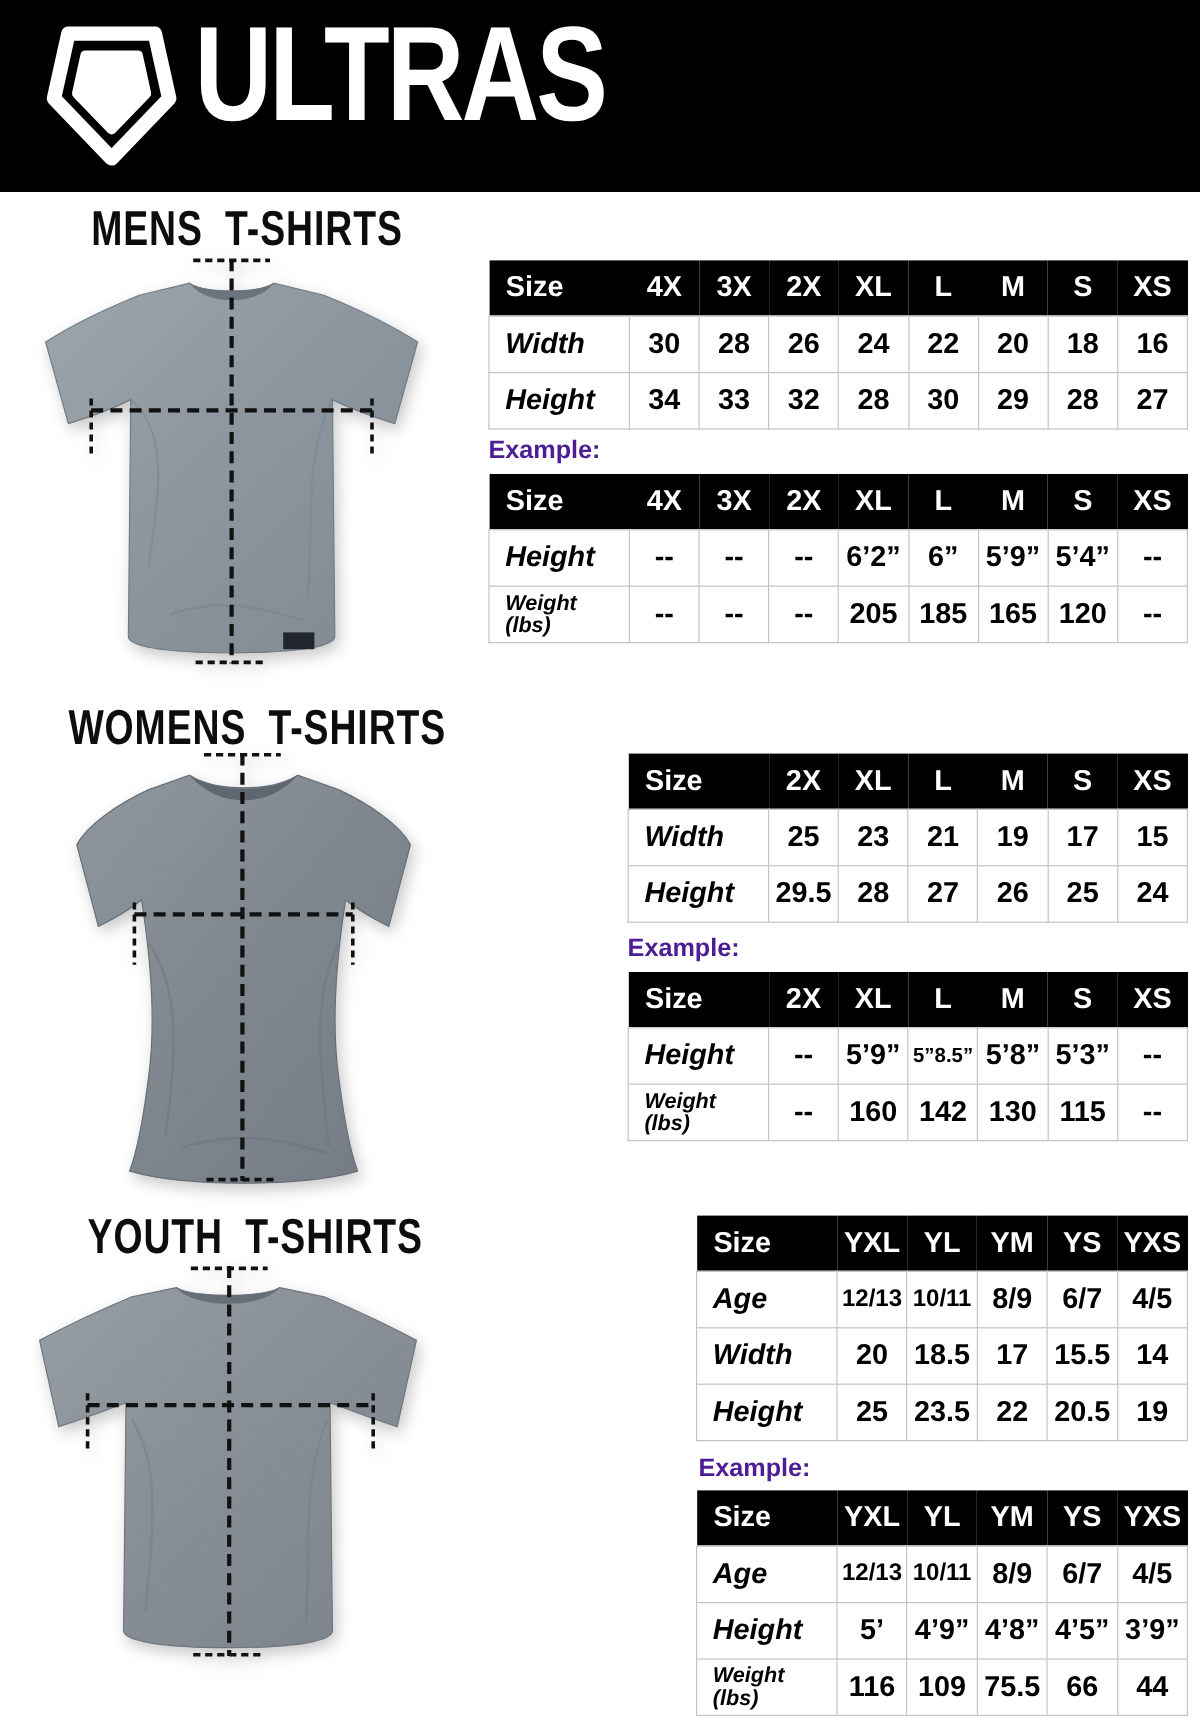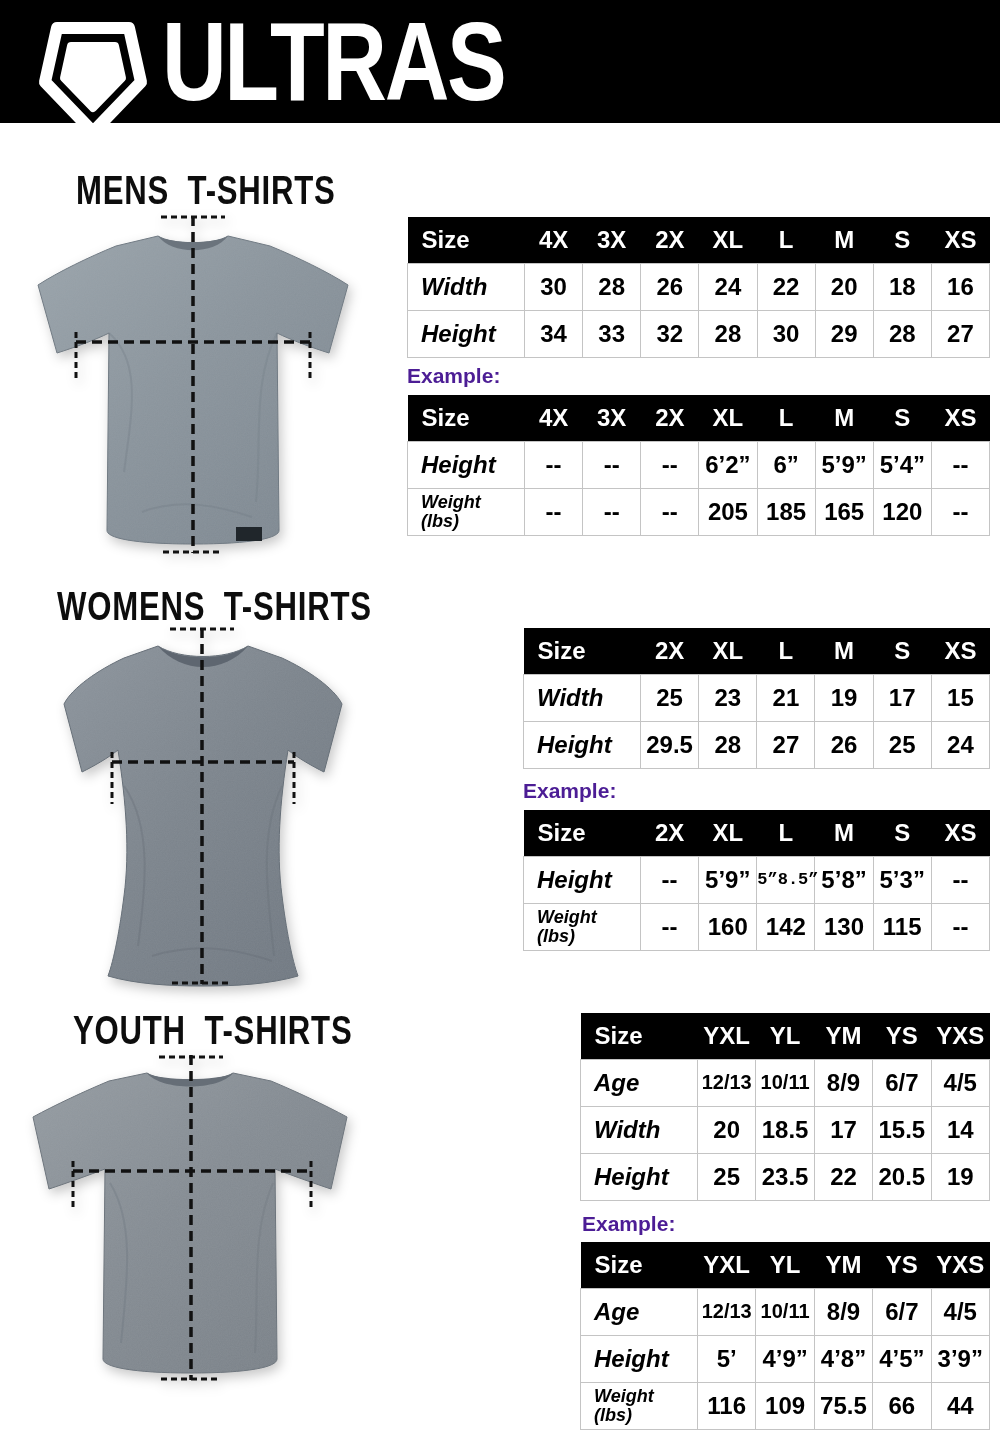--- a/index.html
+++ b/index.html
@@ -1,20 +1,20 @@
 <!DOCTYPE html>
 <html><head>
 <meta charset="utf-8">
 <style>
   * { margin:0; padding:0; box-sizing:border-box; }
   body { background:#ffffff; font-family:"Liberation Sans", sans-serif; }
   .page { position:relative; width:1000px; height:1444px; background:#fff; overflow:hidden; }
 
   
-  .header-bar { position:absolute; left:0; top:0; width:1000px; height:123px; background:#000; }
+  .header-bar { position:absolute; left:0; top:0; width:1000px; height:160px; background:#000; }
   .logo { position:absolute; left:33px; top:8px; width:120px; height:134px; }
   .brand { position:absolute; left:162px; top:6px; color:#fff; font-weight:bold;
            font-size:112px; line-height:1; letter-spacing:-3px;
            transform:scaleX(.8); transform-origin:left top; }
   .site  { position:absolute; left:168px; top:101px; color:#fff; font-size:36px; line-height:1.1; }
 
   
   .section-title { position:absolute; color:#0d0d0d; font-weight:bold; font-size:41px;
                    line-height:.9; letter-spacing:1px; word-spacing:12px;
                    transform:scaleX(.76); transform-origin:left top; white-space:nowrap; }
@@ -31,21 +31,21 @@
   table.size-table thead th { background:#000; color:#fff; font-weight:bold; font-size:24px;
                               height:46px; border:0; text-align:center; }
   table.size-table thead th.label-col { text-align:left; padding-left:14px;margin-top:10px; }
   table.size-table tbody th, table.size-table tbody td {
       border:1.5px solid #c4c4c4; height:47px; color:#000; font-weight:bold; background:#fff; }
   table.size-table tbody th.row-label { text-align:left; padding-left:13px; font-size:24px;
       white-space:pre-line;font-style:italic; }
   table.size-table tbody th.row-label.multiline { font-size:18px; line-height:1.05; }
   table.size-table tbody td { text-align:center; font-size:24px; }
   table.size-table tbody td.sm { font-size:20px; }
-  table.size-table tbody td.xs { font-size:17px;font-family:Liberation Mono, monospace; }
+  table.size-table tbody td.xs { font-size:17px; }
 </style>
 </head>
 <body>
 
 <div class="page">
 
   <header class="header-bar">
     <svg class="logo" viewBox="0 0 120 134" aria-hidden="true">
       <polygon points="60,124 12,74 24,20 96,20 108,74" fill="none" stroke="#ffffff" stroke-width="12" stroke-linejoin="round"></polygon>
       <polygon points="60,100 31,70 38,38 82,38 89,70" fill="#ffffff" stroke="#ffffff" stroke-width="8" stroke-linejoin="round"></polygon>

